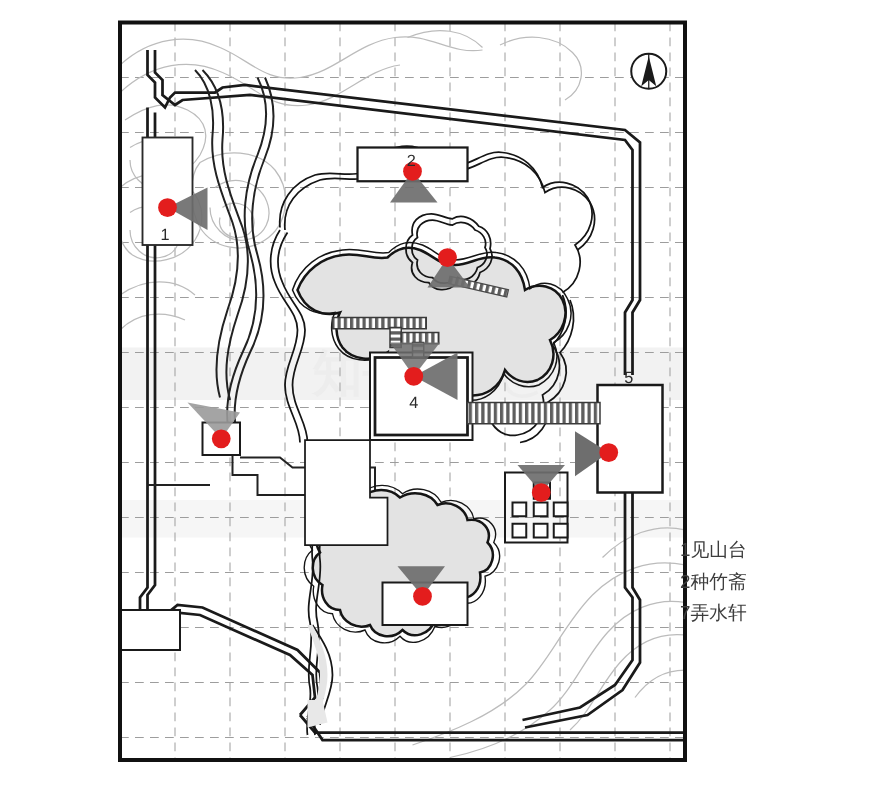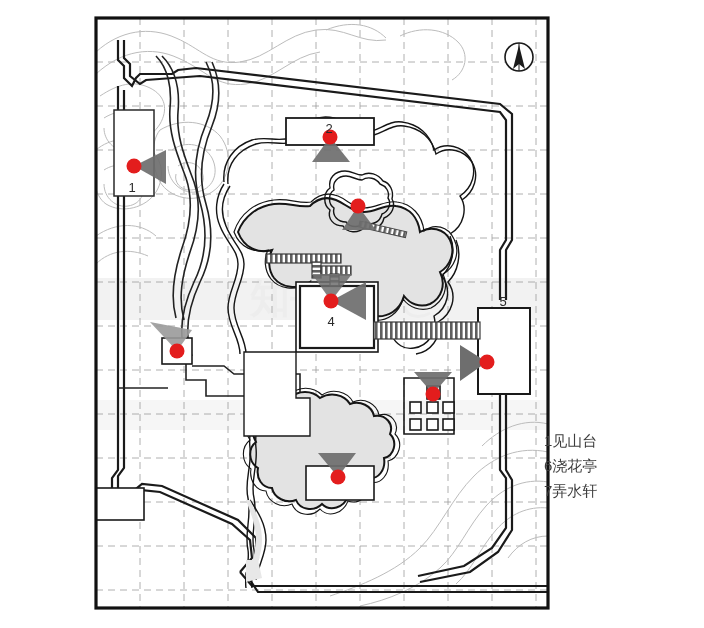--- a/index.html
+++ b/index.html
@@ -332,17 +332,17 @@
       <circle cx="519" cy="57" r="14" fill="#ffffff" stroke="#1a1a1a" stroke-width="1.6"></circle>
       <path d="M519,45 L513,69 L519,64 L525,69 Z" fill="#1a1a1a"></path>
       <line x1="519" y1="43" x2="519" y2="71" stroke="#1a1a1a" stroke-width="1"></line>
     </g>
 
     <rect x="96" y="18" width="452" height="590" fill="none" stroke="#111111" stroke-width="3.2"></rect>
   </svg>
 
   <div class="legend">
     <div class="legend-item">1见山台</div>
-    <div class="legend-item">6浇花亭</div>
+    <div class="legend-item">2种竹斋</div>
     <div class="legend-item">7弄水轩</div>
   </div>
 
 </div>
 
 </body></html>

